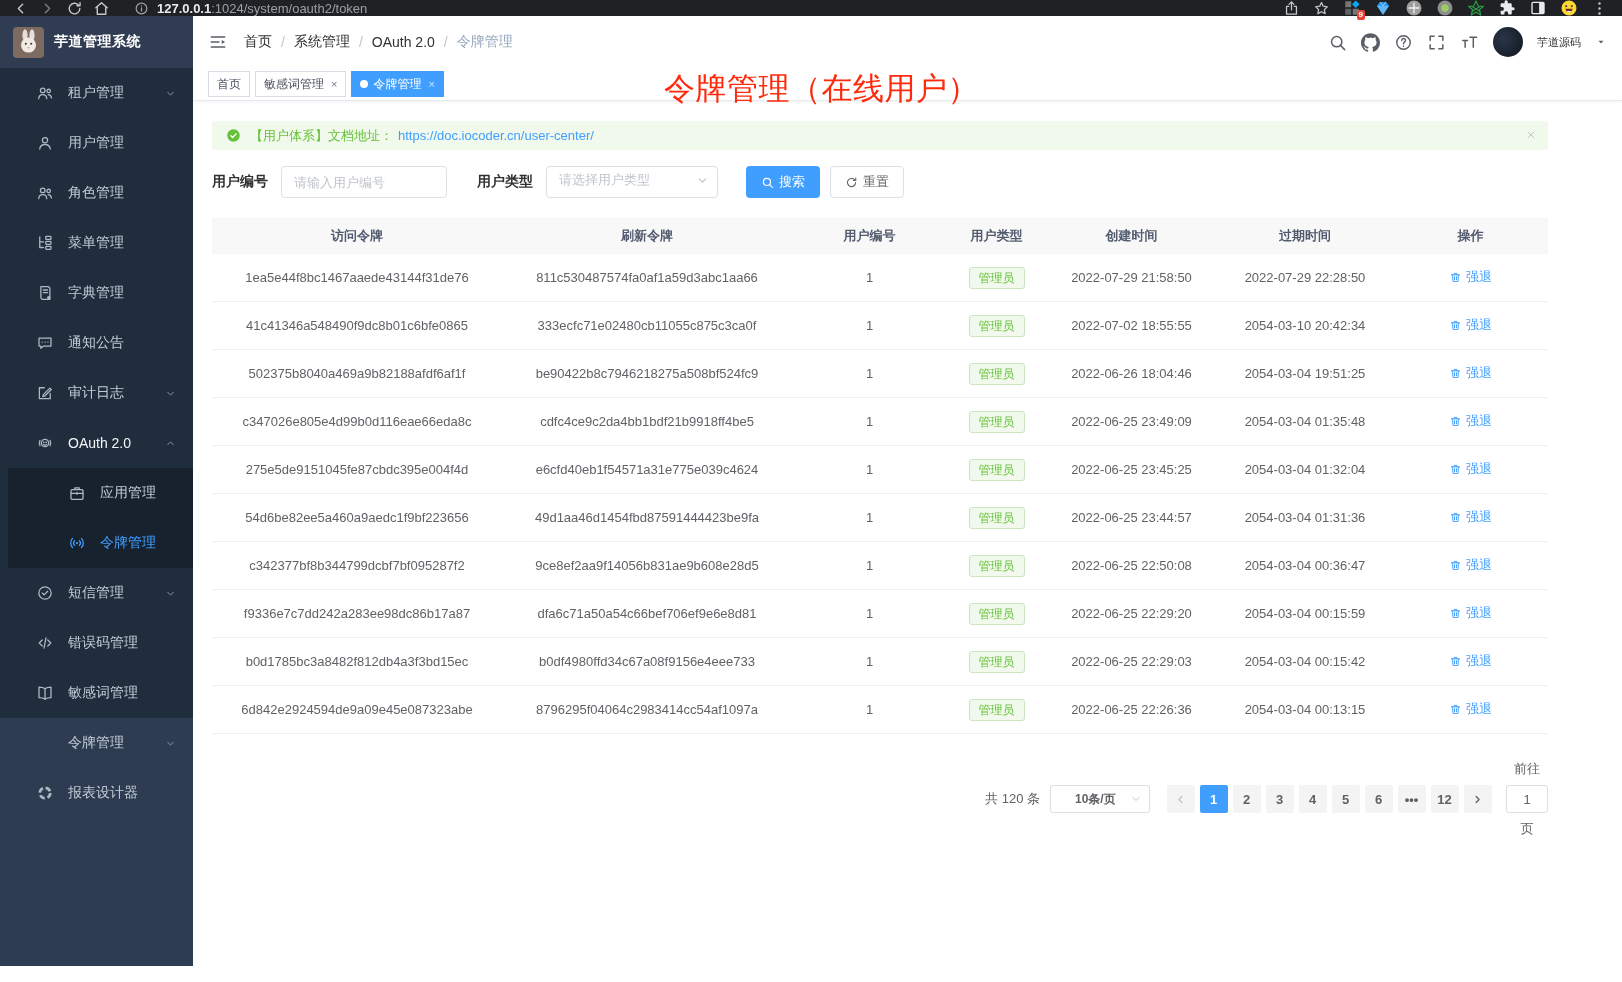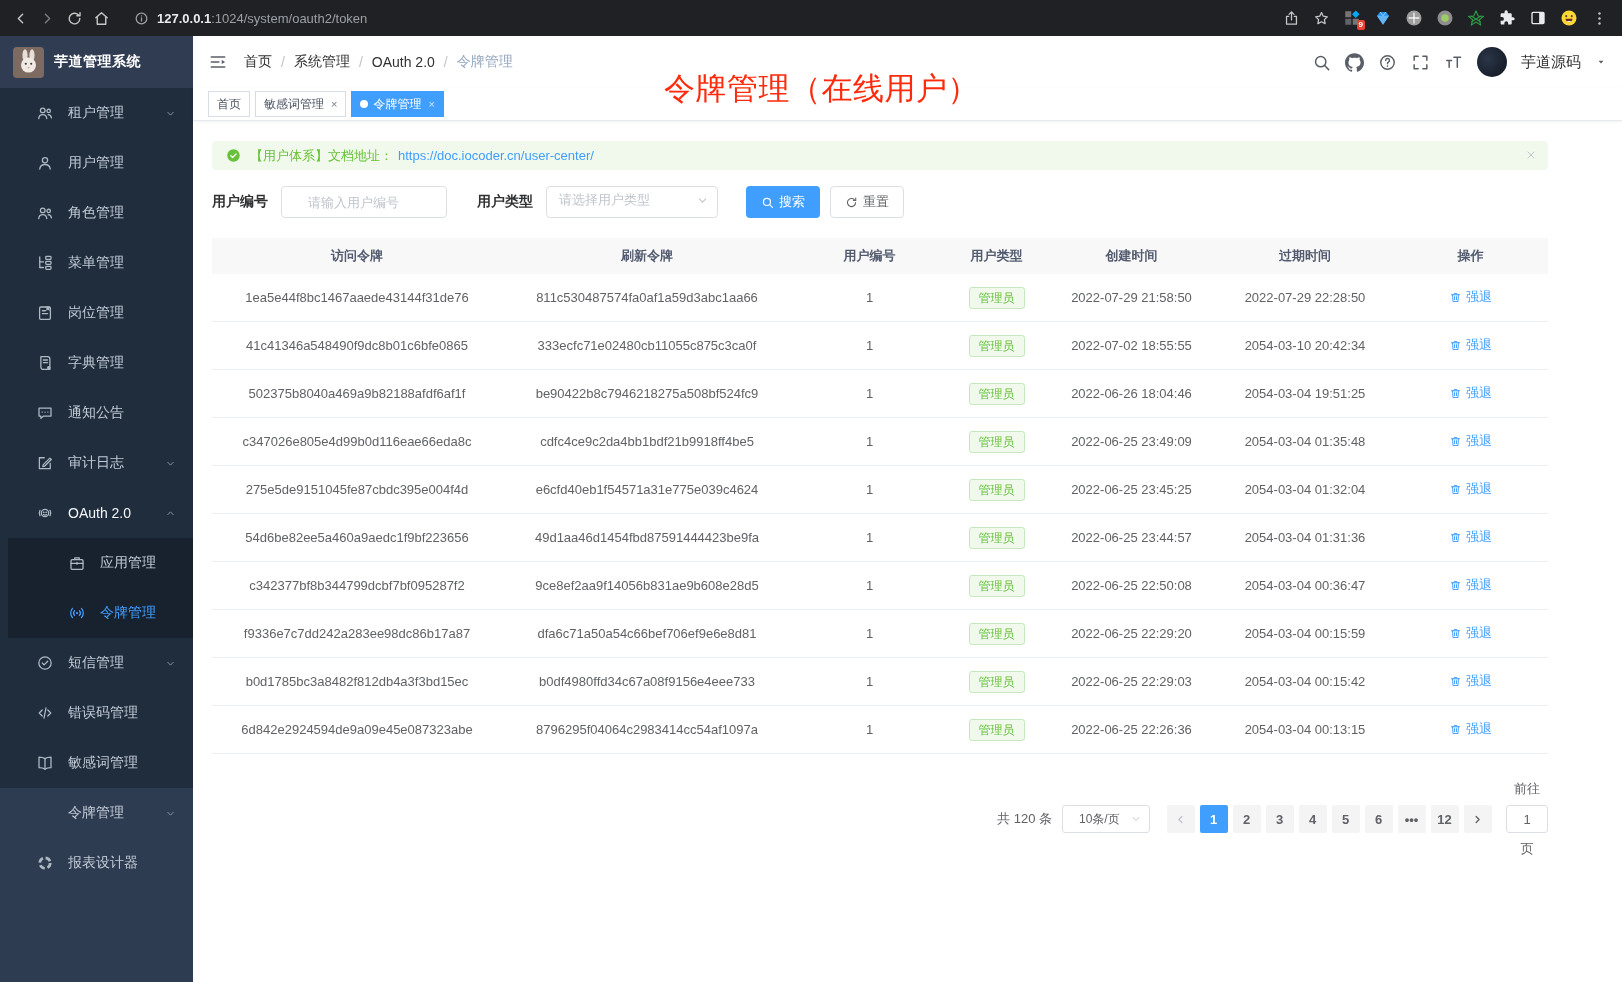--- a/index.html
+++ b/index.html
@@ -1,21 +1,21 @@
 <!DOCTYPE html>
 <html><head>
 <meta charset="utf-8">
 <style>
   * { box-sizing: border-box; margin: 0; padding: 0; }
   html,body { width:1622px; height:982px; overflow:hidden; }
   body { font-family:"Liberation Sans","DejaVu Sans",sans-serif; background:#fff; position:relative; }
   svg { display:block; width:100%; height:100%; }
 
   
-  .browser { height:36px; background:#202124; display:flex; align-items:center; padding:0 12px; gap:10px; }
+  .browser { height:16px; background:#202124; display:flex; align-items:center; padding:0 12px; gap:10px; }
   .b-ic { width:17px; height:17px; color:#c4c7c5; cursor:pointer; flex:0 0 auto; }
   .urlzone { flex:1; display:flex; align-items:center; gap:8px; padding-left:14px; }
   .url-info { width:15px; height:15px; color:#9aa0a6; }
   .url-text { font-size:13px; color:#9aa0a6; white-space:nowrap; }
   .url-text b { color:#e8eaed; font-weight:700; }
   .b-right { display:flex; align-items:center; gap:13px; padding-right:2px; }
   .ext { width:18px; height:18px; position:relative; cursor:pointer; flex:0 0 auto; }
   .ext-badge { position:absolute; right:-4px; bottom:-3px; background:#e94235; color:#fff; font-size:8px; line-height:10px; padding:0 2px; border-radius:2px; font-weight:700; }
 
   
@@ -38,62 +38,62 @@
   .main { flex:1; display:flex; flex-direction:column; background:#fff; min-width:0; }
   .topbar { height:52px; display:flex; align-items:center; padding:0 15px; flex:0 0 auto; }
   .hamburger { width:20px; height:20px; color:#5a5e66; cursor:pointer; margin-right:16px; }
   .breadcrumb { display:flex; align-items:center; font-size:14px; color:#303133; }
   .crumb { cursor:pointer; }
   .crumb.last { color:#97a8be; cursor:default; }
   .crumb-sep { color:#c0c4cc; margin:0 9px; }
   .top-right { margin-left:auto; display:flex; align-items:center; gap:14px; }
   .tb-ic { width:19px; height:19px; color:#5a5e66; cursor:pointer; }
   .avatar { width:30px; height:30px; border-radius:50%; background:radial-gradient(circle at 35% 40%,#2a3547,#10161f); cursor:pointer; }
-  .uname { font-size:15px; color:#303133; cursor:pointer; }
+  .uname { font-size:11px; color:#303133; cursor:pointer; }
   .caret { width:12px; height:12px; color:#5a5e66; cursor:pointer; }
 
   .tabsbar { height:33px; border-bottom:1px solid #e6eaf0; box-shadow:0 1px 3px rgba(0,21,41,.06); display:flex; align-items:center; padding:0 15px; gap:5px; flex:0 0 auto; }
   .tag { height:26px; border:1px solid #d8dce5; background:#fff; color:#495060; font-size:12px; padding:0 8px; display:inline-flex; align-items:center; gap:5px; cursor:pointer; }
   .tag .dot { display:none; width:8px; height:8px; border-radius:50%; background:#fff; }
   .tag.active { background:#409eff; border-color:#409eff; color:#fff; }
   .tag.active .dot { display:inline-block; }
   .tag .x { font-size:11px; opacity:.75; margin-left:2px; }
 
   .annotation { position:absolute; left:664px; top:68px; font-size:31px; font-weight:500; color:#fd2b0c; z-index:20; white-space:nowrap; letter-spacing:.5px; }
 
   .content { padding:20px 0 0 19px; width:1355px; }
   .alert { width:1336px; height:29px; background:#f0f9eb; border-radius:4px; display:flex; align-items:center; padding:0 14px; color:#67c23a; font-size:13px; position:relative; }
   .alert .chk { width:15px; height:15px; margin-right:9px; flex:0 0 auto; }
   .alert a { color:#409eff; text-decoration:none; margin-left:5px; cursor:pointer; }
   .alert .close { position:absolute; right:11px; top:8px; width:12px; height:12px; color:#c0c4cc; cursor:pointer; }
 
   .filters { display:flex; align-items:center; margin-top:16px; }
   .flabel { font-size:14px; font-weight:700; color:#303133; margin-right:13px; }
-  .f-input { width:166px; height:32px; border:1px solid #dcdfe6; border-radius:4px; padding:0 26px; font-size:13px; color:#606266; outline:none; font-family:inherit; }
+  .f-input { width:166px; height:32px; border:1px solid #dcdfe6; border-radius:4px; padding:0 12px; font-size:13px; color:#606266; outline:none; font-family:inherit; }
   .f-input::placeholder { color:#c0c4cc; }
   .gap { width:30px; }
   .f-select { width:172px; height:32px; border:1px solid #dcdfe6; border-radius:4px; padding:0 8px 4px 12px; font-size:13px; color:#c0c4cc; display:flex; align-items:center; justify-content:space-between; cursor:pointer; }
   .f-select .chv { width:13px; height:13px; color:#c0c4cc; }
   .btn { height:32px; border-radius:4px; font-size:13px; display:inline-flex; align-items:center; gap:5px; padding:0 14px; cursor:pointer; border:1px solid transparent; font-family:inherit; }
   .btn .bic { width:13px; height:13px; }
   .btn-primary { background:#409eff; color:#fff; margin-left:28px; }
   .btn-plain { background:#fff; border-color:#dcdfe6; color:#606266; margin-left:10px; }
 
   .table { margin-top:20px; width:1336px; font-size:13px; color:#606266; }
   .thead { display:flex; align-items:center; height:36px; background:#f8f8f9; color:#515a6e; font-weight:700; }
   .trow { display:flex; align-items:center; height:48px; border-bottom:1px solid #ebeef5; background:#fff; }
   .cell { text-align:center; overflow:hidden; white-space:nowrap; }
   .c0,.c1 { width:290px; } .c2 { width:155px; } .c3 { width:99px; } .c4 { width:171px; } .c5 { width:176px; } .c6 { width:155px; }
   .badge { display:inline-block; background:#f0f9eb; border:1px solid #c8e6c0; color:#67c23a; border-radius:3px; padding:3px 9px; font-size:12px; line-height:14px; }
   .action { color:#409eff; display:inline-flex; align-items:center; gap:4px; cursor:pointer; font-size:13px; }
   .action .tic { width:13px; height:13px; }
 
   .pagination { width:1336px; display:flex; align-items:center; justify-content:flex-end; margin-top:26px; font-size:13px; color:#606266; }
   .p-total { margin-right:10px; }
-  .p-size { width:88px; height:28px; border:1px solid #dcdfe6; border-radius:3px; display:flex; align-items:center; justify-content:space-between; padding:0 7px 0 16px; color:#606266; cursor:pointer; margin-right:14px; font-size:12px; }
+  .p-size { width:100px; height:28px; border:1px solid #dcdfe6; border-radius:3px; display:flex; align-items:center; justify-content:space-between; padding:0 7px 0 24px; color:#606266; cursor:pointer; margin-right:14px; font-size:12px;font-weight:bold; }
   .p-size .chv { width:12px; height:12px; color:#c0c4cc; }
   .pbtn { min-width:28px; height:28px; background:#f4f4f5; color:#606266; border-radius:2px; display:inline-flex; align-items:center; justify-content:center; font-weight:700; cursor:pointer; margin:0 2.5px; font-size:13px; padding:0 4px; }
   .pbtn.active { background:#409eff; color:#fff; }
   .pbtn .nv { width:13px; height:13px; }
   .pbtn.prev { color:#c0c4cc; }
   .p-goto { margin-left:12px; display:flex; align-items:center; gap:7px;flex-direction:column; }
   .p-goto input { width:42px; height:28px; border:1px solid #dcdfe6; border-radius:3px; text-align:center; font-size:13px; color:#606266; outline:none; font-family:inherit; }
 </style>
 </head>
 <body>
@@ -273,30 +273,20 @@
               <rect x="13" y="3.2" width="7" height="4" rx="1"></rect>
               <rect x="13" y="9.8" width="7" height="4" rx="1"></rect>
               <rect x="13" y="16.4" width="7" height="4" rx="1"></rect>
             </svg>
           </span>
           <span class="mi-label">菜单管理</span>
         </div>
         <div class="menu-item">
           <span class="mi-icon">
             <svg viewBox="0 0 24 24" fill="none" stroke="currentColor" stroke-width="1.7" stroke-linecap="round" stroke-linejoin="round">
-              <rect x="4.8" y="4" width="14.4" height="16.5" rx="1.5"></rect>
-              <path d="M8.5 9h4M8.5 12.8h7"></path>
-              <path d="M13.8 3.2h4.2v6l-2.1-1.6-2.1 1.6z" fill="currentColor" stroke="none"></path>
-            </svg>
-          </span>
-          <span class="mi-label">岗位管理</span>
-        </div>
-        <div class="menu-item">
-          <span class="mi-icon">
-            <svg viewBox="0 0 24 24" fill="none" stroke="currentColor" stroke-width="1.7" stroke-linecap="round" stroke-linejoin="round">
               <path d="M6.5 3.5H15.5a3 3 0 0 1 3 3v14H9.5a3 3 0 0 1-3-3z"></path>
               <path d="M9.8 8h5.5M9.8 11.5h5.5"></path>
               <circle cx="17" cy="18.2" r="2.3" fill="currentColor" stroke="none"></circle>
             </svg>
           </span>
           <span class="mi-label">字典管理</span>
         </div>
         <div class="menu-item">
           <span class="mi-icon">
             <svg viewBox="0 0 24 24" fill="none" stroke="currentColor" stroke-width="1.7" stroke-linecap="round" stroke-linejoin="round">

